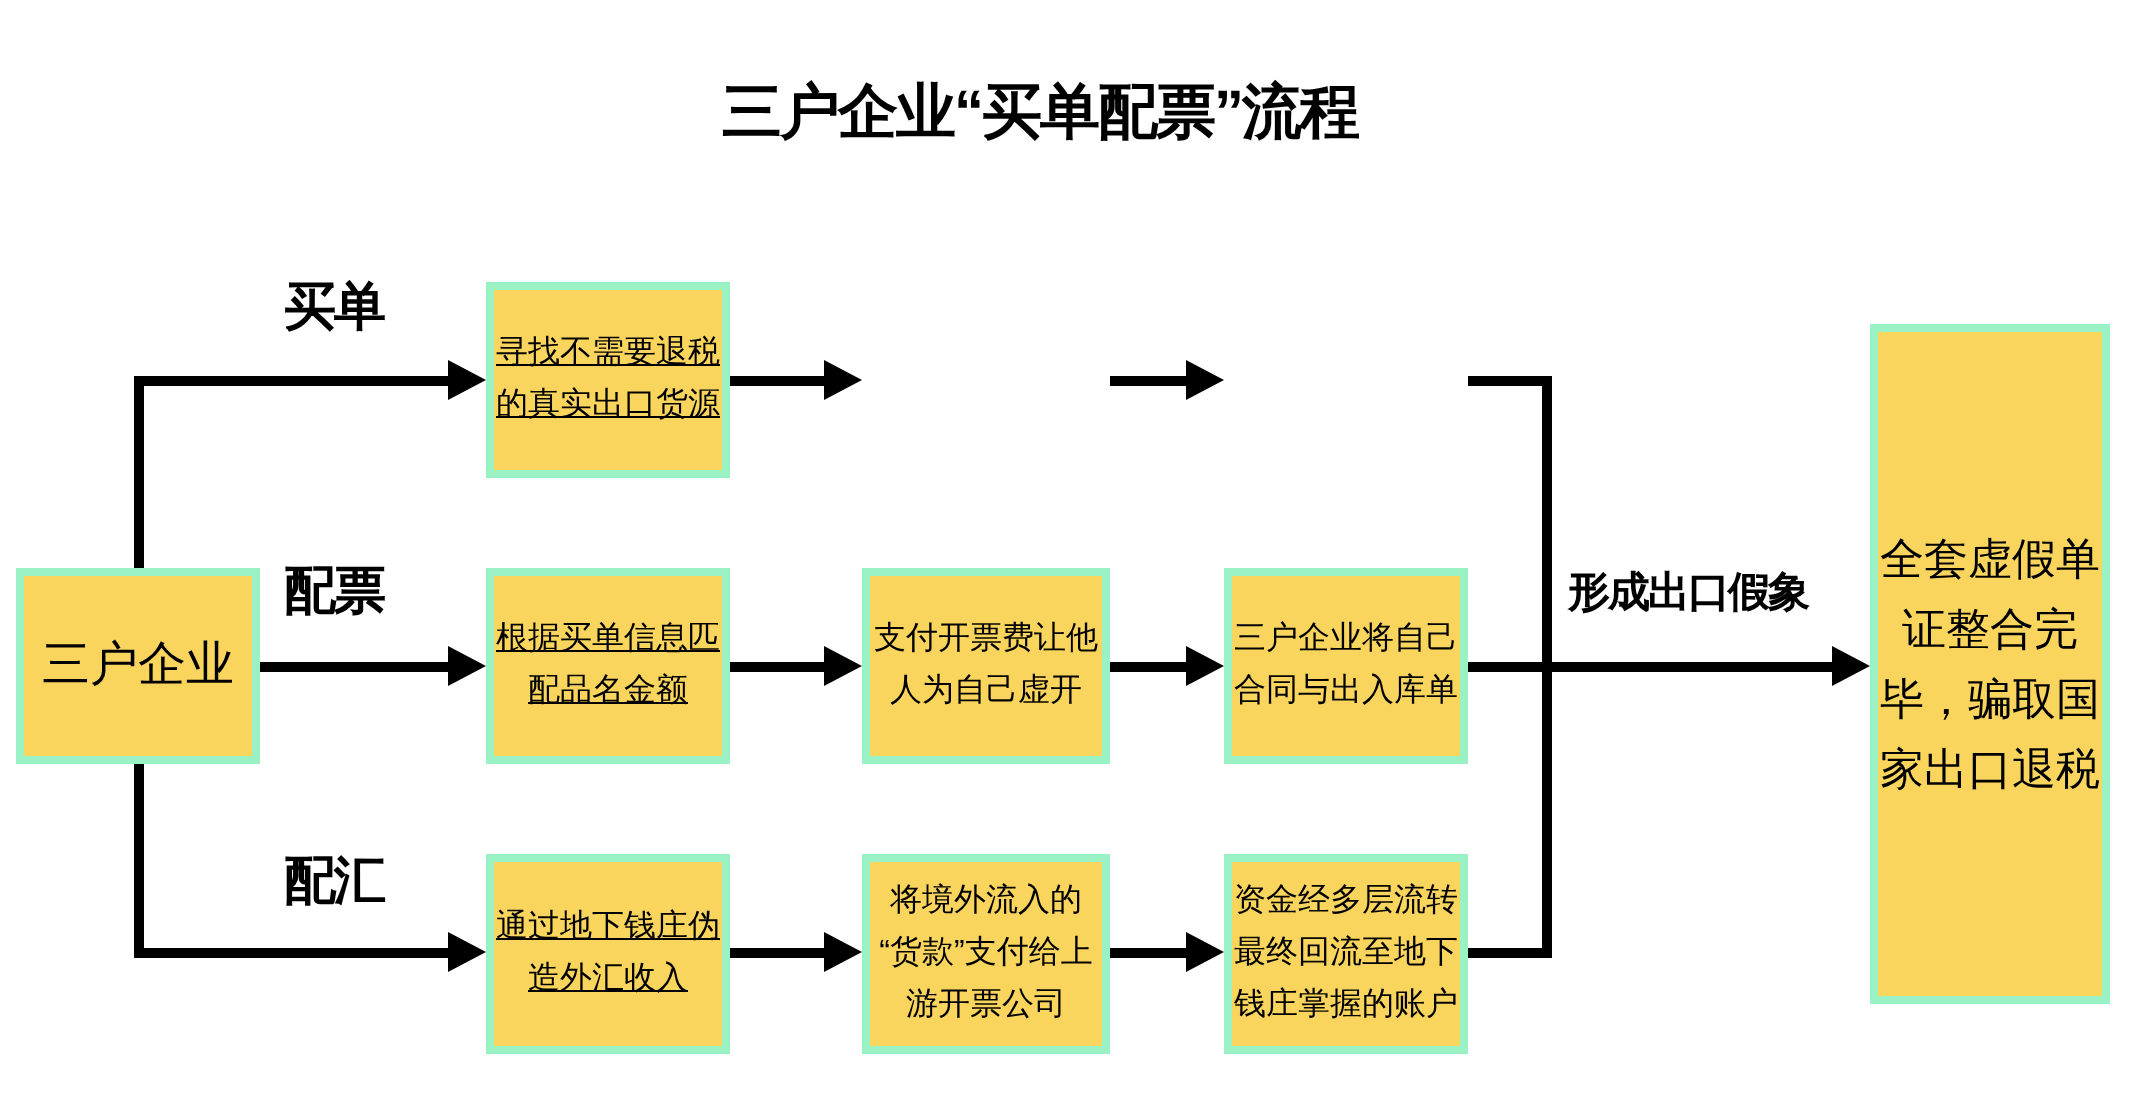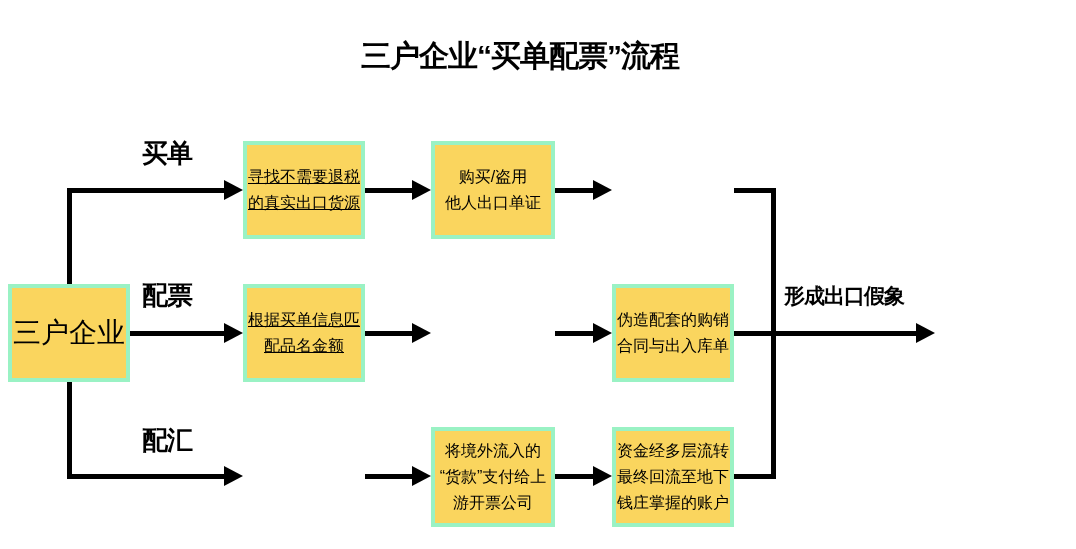--- a/index.html
+++ b/index.html
@@ -40,21 +40,21 @@
     display: flex;
     align-items: center;
     justify-content: center;
     text-align: center;
     white-space: pre-line;
     font-size: 16px;
     line-height: 1.62;
     color: var(--text);
     z-index: 2;
   }
-  .box.source { font-size: 28px; }
+  .box.source { font-size: 24px; }
   .box.result { font-size: 22px; line-height: 1.6; }
 
   .hline { position: absolute; height: 5px; background: var(--line); z-index: 1; }
   .vline { position: absolute; width: 5px; background: var(--line); z-index: 1; }
 
   .arrowhead {
     position: absolute;
     width: 0; height: 0;
     border-top: 10px solid transparent;
     border-bottom: 10px solid transparent;
@@ -128,29 +128,35 @@
 
   <div class="branch-label" style="left:142px; top:136px;">买单</div>
   <div class="branch-label" style="left:142px; top:278px;">配票</div>
   <div class="branch-label" style="left:142px; top:423px;">配汇</div>
   <div class="merge-label">形成出口假象</div>
 
   <div class="box source" style="left:8px; top:284px; width:122px; height:98px;">三户企业</div>
 
   <div class="box c1 r1">寻找不需要退税
 的真实出口货源</div>
-  <div class="box c2 r1">购买/盗用
-他人出口单证</div>
 
   <div class="box c1 r2">根据买单信息匹
 配品名金额</div>
-  <div class="box c3 r2">伪造配套的购销
+  <div class="box c2 r2">支付开票费让他
+人为自己虚开</div>
+  <div class="box c3 r2">三户企业将自己
 合同与出入库单</div>
 
+  <div class="box c1 r3">通过地下钱庄伪
+造外汇收入</div>
   <div class="box c2 r3">将境外流入的
 “货款”支付给上
 游开票公司</div>
   <div class="box c3 r3">资金经多层流转
 最终回流至地下
 钱庄掌握的账户</div>
 
+  <div class="box result" style="left:935px; top:162px; width:120px; height:340px;">全套虚假单
+证整合完
+毕，骗取国
+家出口退税</div>
 
 </div>
 
 </body></html>

